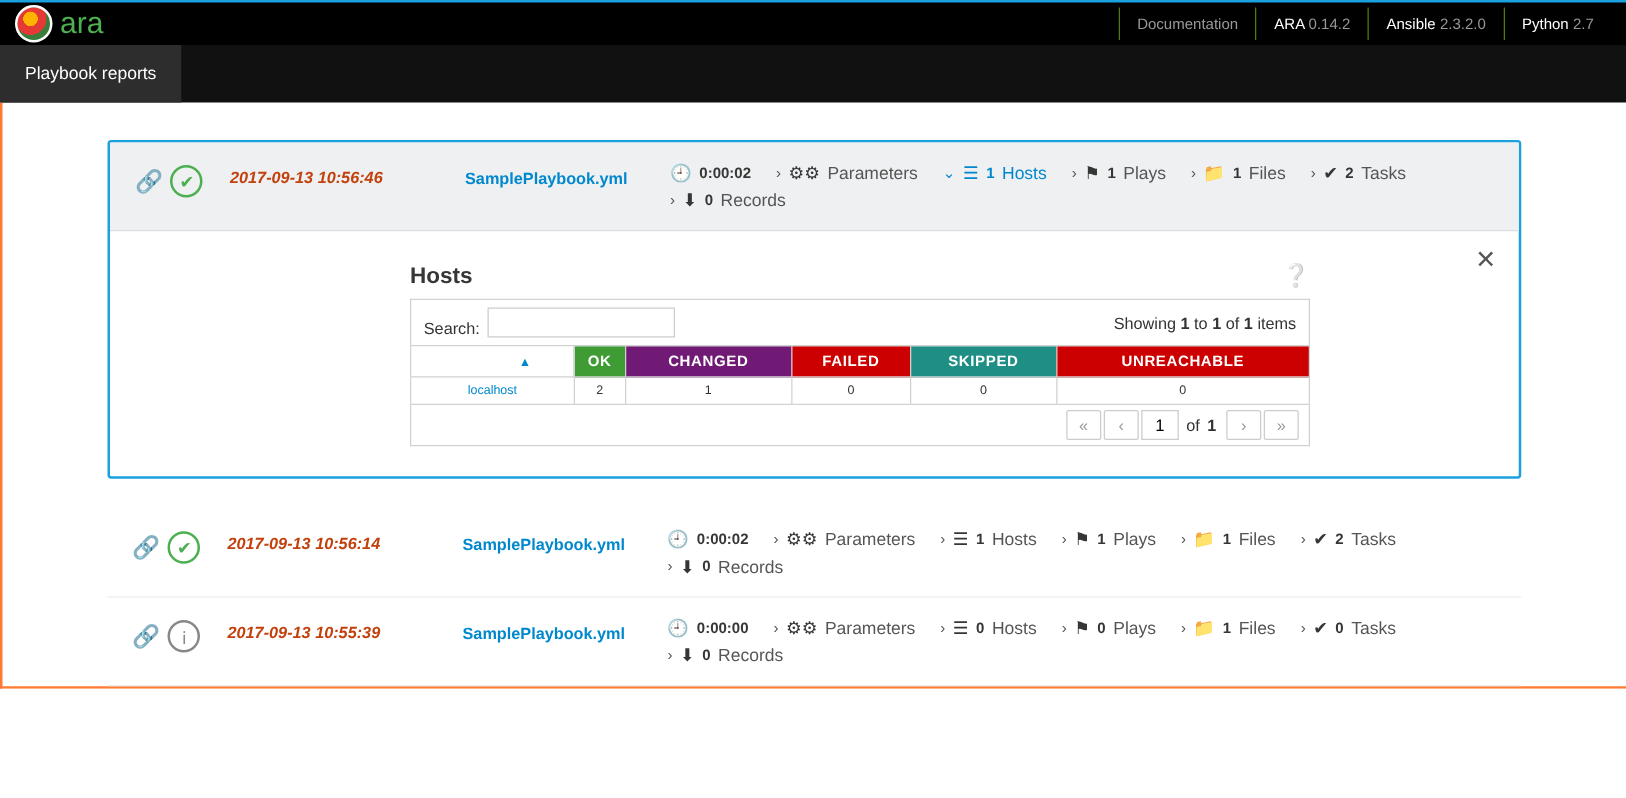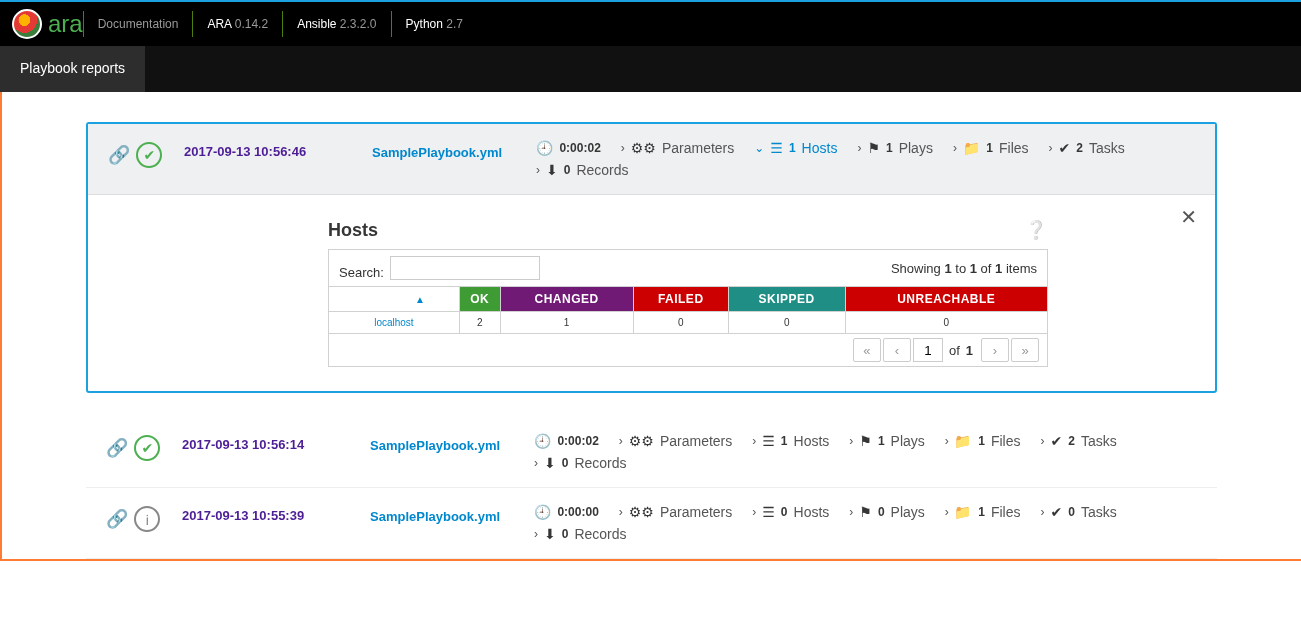--- a/index.html
+++ b/index.html
@@ -1,37 +1,37 @@
 <!DOCTYPE html>
 <html><head>
 <meta charset="utf-8">
 <style>
 * { box-sizing: border-box; margin: 0; padding: 0; }
 body { font-family: "Helvetica Neue", Arial, sans-serif; font-size: 14px; color: #333; background: #fff; width: 1301px; }
-.topbar { background: #000; color: #ccc; height: 46px; display: flex; align-items: center; padding: 0 12px; border-top: 2px solid #1ba0e0; }
+.topbar { background: #000; color: #ccc; height: 36px; display: flex; align-items: center; padding: 0 12px; border-top: 2px solid #1ba0e0; justify-content: space-between; }
 .brand { display: flex; align-items: center; gap: 6px; }
 .brand-icon { width: 30px; height: 30px; background: radial-gradient(circle at 40% 35%, #ffb300 0 25%, #e53935 26% 55%, #3b7d3b 56% 100%); border-radius: 50%; border: 2px solid #fff; }
 .brand-text { color: #4caf50; font-size: 24px; font-weight: 400; }
 .top-links { display: flex; gap: 0; font-size: 12px; }
 .top-links > div { border-left: 1px solid #4d7c0f; padding: 6px 14px; }
 .top-links .val { color: #fff; }
 .top-links .lbl { color: #999; }
 .navbar { background: #111; height: 46px; display: flex; }
 .nav-item { padding: 14px 20px; color: #ccc; cursor: pointer; font-size: 14px; }
 .nav-item.active { background: #2d2d2d; color: #fff; }
 .container { padding: 30px 84px 0; border-left: 2px solid #ff7a33; border-bottom: 2px solid #ff7a33; }
 .panel { border: 1px solid #ddd; border-radius: 3px; margin-bottom: 24px; }
 .panel.expanded { border: 2px solid #1ba0e0; }
 .panel-head { padding: 16px 20px; display: flex; align-items: flex-start; gap: 16px; }
 .panel.expanded .panel-head { background: #eef0f1; }
 .icons-col { width: 60px; display: flex; align-items: center; gap: 6px; padding-top: 2px; }
 .link-icon { color: #0088ce; font-size: 18px; }
 .status-circle { width: 26px; height: 26px; border: 2px solid #4caf50; border-radius: 50%; display: flex; align-items: center; justify-content: center; color: #4caf50; }
 .status-circle.info { border-color: #888; color: #888; }
-.date-col { width: 160px; font-size: 13px; font-weight: bold; color: #4c1d95; padding-top: 4px; }
+.date-col { width: 160px; font-size: 13px; font-weight: bold; color: #c2410c; padding-top: 4px; font-style: italic; }
 .pb-col { width: 160px; padding-top: 4px; }
 .pb-col a { color: #0088ce; text-decoration: none; font-size: 13px; font-weight: bold; margin-left: 12px; }
 .stats-col { flex: 1; display: flex; flex-wrap: wrap; gap: 6px 20px; align-items: center; }
 .stat { display: flex; align-items: center; gap: 6px; color: #363636; }
 .stat .caret { color: #555; font-size: 12px; }
 .stat .caret.down { color: #0088ce; }
 .stat .ic { font-size: 14px; }
 .stat .ic.hosts-active { color: #0088ce; }
 .stat strong { font-size: 12px; }
 .stat .lbl { font-size: 14px; color: #555; }

